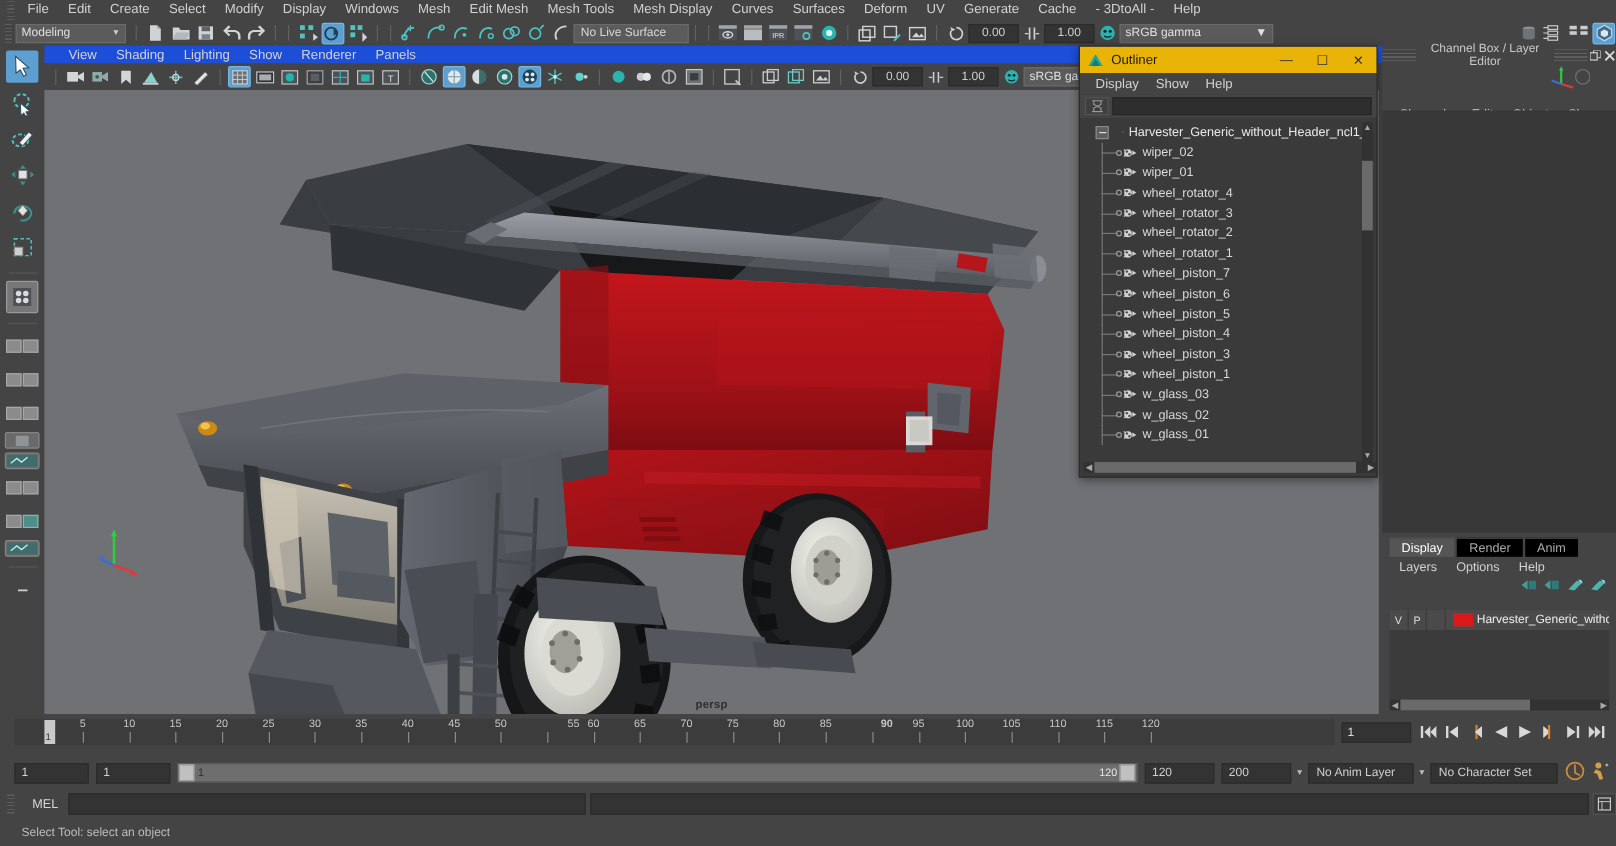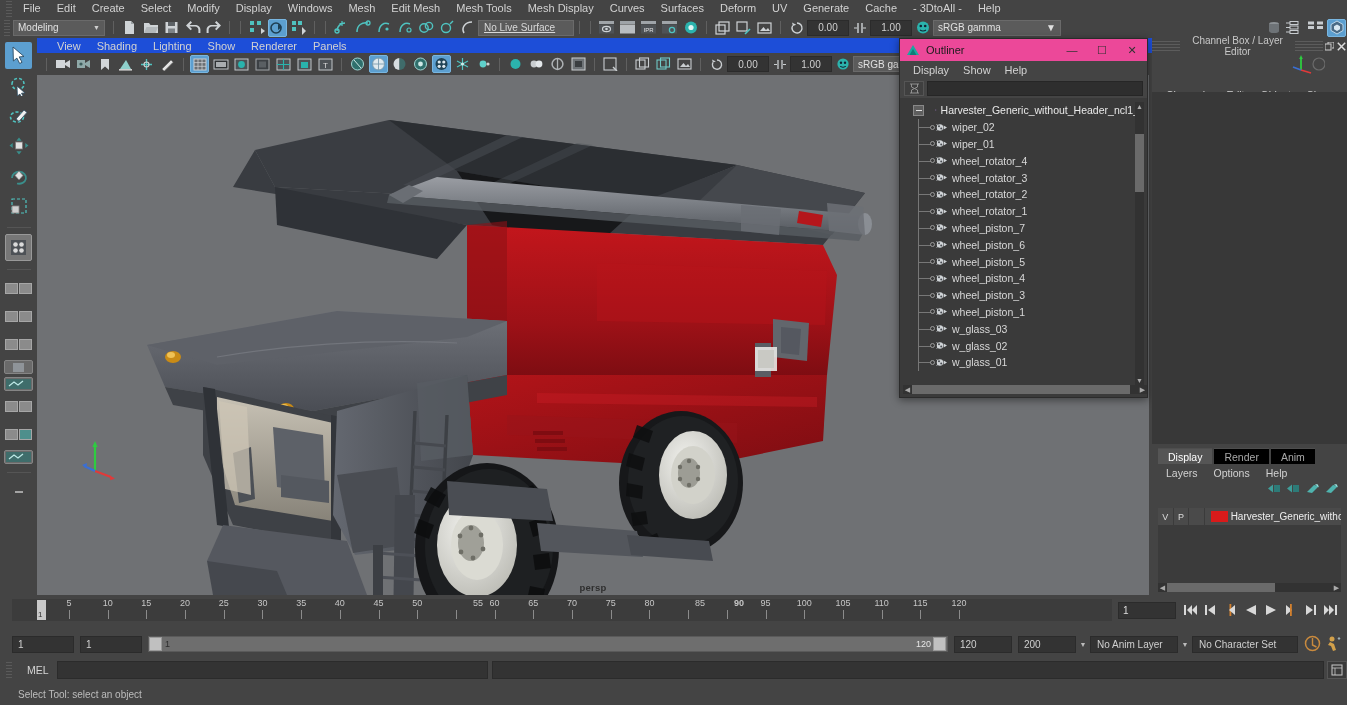--- a/index.html
+++ b/index.html
@@ -33,21 +33,21 @@
     padding:0 4px; font-size:10px; color:#e0e0e0; margin-right:3px;
   }
   .menuset .cv{ font-size:7px; color:#cfcfcf; }
   .sepd{ width:7px; height:15px; position:relative; margin:0 2px; }
   .sepd:before{ content:""; position:absolute; left:3px; top:1px; width:1px; height:13px; background:#606060;}
   .ico{ width:19px; height:18px; margin:0 1px; position:relative;
         display:inline-flex; align-items:center; justify-content:center; }
   .ico.on{ background:#5c9fd0; border:1px solid #79b6e0; border-radius:2px; }
   .ico svg{ display:block; }
   .livefield{ width:96px; height:16px; background:#5b5b5b; border:1px solid #6a6a6a;
-     font-size:10px; color:#d8d8d8; display:flex; align-items:center; padding-left:5px;text-decoration:underline; }
+     font-size:10px; color:#d8d8d8; display:flex; align-items:center; padding-left:5px; }
   .numfield{ width:42px; height:16px; background:#333; border:1px solid #2b2b2b;
      font-size:10px; color:#d0d0d0; display:flex; align-items:center; justify-content:center; }
   .gammafield{ width:128px; height:16px; background:#5b5b5b; border:1px solid #6a6a6a;
      font-size:10px; color:#e0e0e0; display:flex; align-items:center; justify-content:space-between; padding:0 4px;}
 
   
   .toolbox{
     position:absolute; left:0; top:38px; width:37px; height:592px; background:#444;
     padding-top:4px; display:flex; flex-direction:column; align-items:center;
   }
@@ -76,21 +76,21 @@
 
   
   .harv{ position:absolute; left:0; top:0; }
 
   
   .outliner{
     position:absolute; left:899px; top:38px; width:249px; height:360px;
     background:#3a3a3a; border:1px solid #2b2b2b;
     box-shadow:0 2px 8px rgba(0,0,0,.45);
   }
-  .ol-title{ height:22px; background:#ec4899; display:flex; align-items:center;
+  .ol-title{ height:22px; background:#eab308; display:flex; align-items:center;
      padding-left:6px; color:#1b1b1b; font-size:11px; }
   .ol-title .tt{ margin-left:6px; }
   .ol-wbtns{ margin-left:auto; display:flex; height:22px; }
   .ol-wbtn{ width:30px; height:22px; display:flex; align-items:center; justify-content:center; color:#333; }
   .ol-menu{ height:18px; background:#444; display:flex; align-items:center; padding-left:6px; }
   .ol-menu .mi{ padding:0 7px; font-size:11px; color:#d2d2d2; }
   .ol-search{ height:19px; background:#444; display:flex; align-items:center; padding:0 4px; }
   .ol-search .sbox{ width:20px; height:15px; background:#3f3f3f; border:1px solid #555;
       display:flex;align-items:center;justify-content:center; margin-right:3px;}
   .ol-search input{ flex:1; height:15px; background:#2e2e2e; border:1px solid #262626;
@@ -1365,21 +1365,21 @@
         <div class="ticklbl" style="left: 482.63px;">60</div>
         <div class="tick" style="left: 521.328px;"></div>
         <div class="ticklbl" style="left: 521.328px;">65</div>
         <div class="tick" style="left: 560.025px;"></div>
         <div class="ticklbl" style="left: 560.025px;">70</div>
         <div class="tick" style="left: 598.723px;"></div>
         <div class="ticklbl" style="left: 598.723px;">75</div>
         <div class="tick" style="left: 637.42px;"></div>
         <div class="ticklbl" style="left: 637.42px;">80</div>
         <div class="tick" style="left: 676.118px;"></div>
-        <div class="ticklbl" style="left: 676.118px; margin-left: 12px;">85</div>
+        <div class="ticklbl" style="left: 676.118px;">85</div>
         <div class="tick" style="left: 714.815px;"></div>
         <div class="ticklbl" style="left: 727px; font-weight: bold;">90</div>
         <div class="tick" style="left: 753.513px;"></div>
         <div class="ticklbl" style="left: 753.513px;">95</div>
         <div class="tick" style="left: 792.21px;"></div>
         <div class="ticklbl" style="left: 792.21px;">100</div>
         <div class="tick" style="left: 830.908px;"></div>
         <div class="ticklbl" style="left: 830.908px;">105</div>
         <div class="tick" style="left: 869.605px;"></div>
         <div class="ticklbl" style="left: 869.605px;">110</div>

